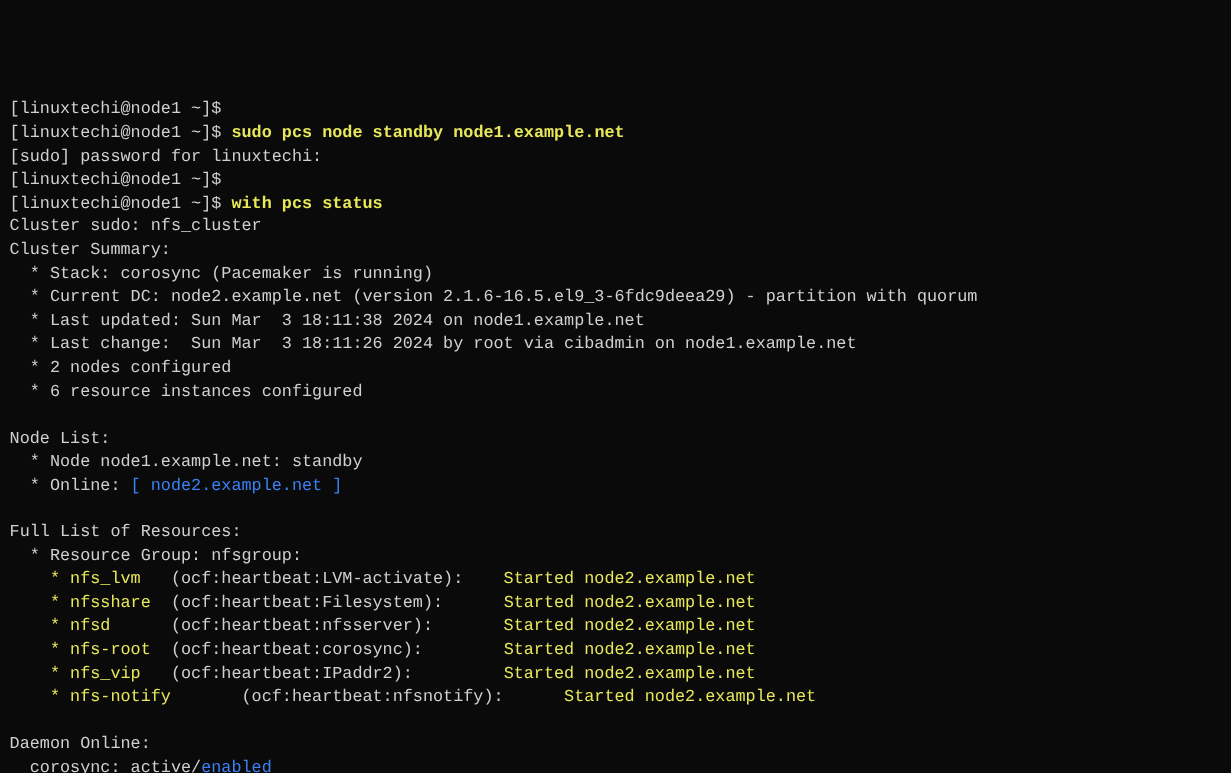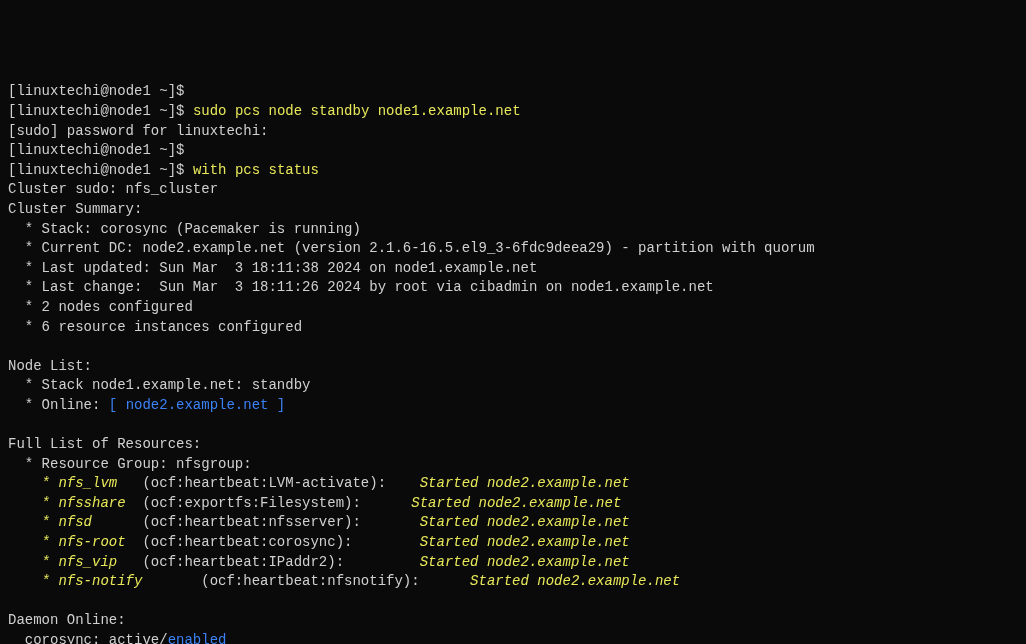--- a/index.html
+++ b/index.html
@@ -5,23 +5,23 @@
   body {
     background-color: #0a0a0a;
     color: #d0d0d0;
     font-family: "Consolas", "Monaco", "Courier New", monospace;
     font-size: 14px;
     line-height: 1.4;
     margin: 0;
     padding: 4px 8px;
     white-space: pre;
   }
-  .cmd { color: #e8e85a; }
+  .cmd { color: #e8e85a; font-weight: bold; }
   .green { color: #3b82f6; }
-  .yellow { color: #e8e85a; font-style: italic; }
+  .yellow { color: #e8e85a; }
 </style>
 </head>
 <body>
 
 
 
 <div><span>[<span>linuxtechi</span>@<span>node1</span> <span>~</span>]$</span>
 <span>[<span>linuxtechi</span>@<span>node1</span> <span>~</span>]$</span> <span class="cmd">sudo pcs node standby node1.example.net</span>
 <span>[sudo] password for linuxtechi:</span>
 <span>[<span>linuxtechi</span>@<span>node1</span> <span>~</span>]$</span>
@@ -29,27 +29,27 @@
 <span>Cluster sudo: nfs_cluster</span>
 <span>Cluster Summary:</span>
 <span>  * Stack: corosync (Pacemaker is running)</span>
 <span>  * Current DC: node2.example.net (version 2.1.6-16.5.el9_3-6fdc9deea29) - partition with quorum</span>
 <span>  * Last updated: Sun Mar  3 18:11:38 2024 on node1.example.net</span>
 <span>  * Last change:  Sun Mar  3 18:11:26 2024 by root via cibadmin on node1.example.net</span>
 <span>  * 2 nodes configured</span>
 <span>  * 6 resource instances configured</span>
 
 <span>Node List:</span>
-<span>  * Stack node1.example.net: standby</span>
+<span>  * Node node1.example.net: standby</span>
 <span><span>  * Online: </span><span class="green">[ node2.example.net ]</span></span>
 
 <span>Full List of Resources:</span>
 <span>  * Resource Group: nfsgroup:</span>
 <span><span class="yellow">    * nfs_lvm   </span><span>(ocf:heartbeat:LVM-activate):</span><span>    </span><span class="yellow">Started node2.example.net</span></span>
-<span><span class="yellow">    * nfsshare  </span><span>(ocf:exportfs:Filesystem):</span><span>      </span><span class="yellow">Started node2.example.net</span></span>
+<span><span class="yellow">    * nfsshare  </span><span>(ocf:heartbeat:Filesystem):</span><span>      </span><span class="yellow">Started node2.example.net</span></span>
 <span><span class="yellow">    * nfsd      </span><span>(ocf:heartbeat:nfsserver):</span><span>       </span><span class="yellow">Started node2.example.net</span></span>
 <span><span class="yellow">    * nfs-root  </span><span>(ocf:heartbeat:corosync):</span><span>        </span><span class="yellow">Started node2.example.net</span></span>
 <span><span class="yellow">    * nfs_vip   </span><span>(ocf:heartbeat:IPaddr2):</span><span>         </span><span class="yellow">Started node2.example.net</span></span>
 <span><span class="yellow">    * nfs-notify       </span><span>(ocf:heartbeat:nfsnotify):</span><span>      </span><span class="yellow">Started node2.example.net</span></span>
 
 <span>Daemon Online:</span>
 <span><span>  corosync: active/</span><span class="green">enabled</span></span>
 
 
  </div>

